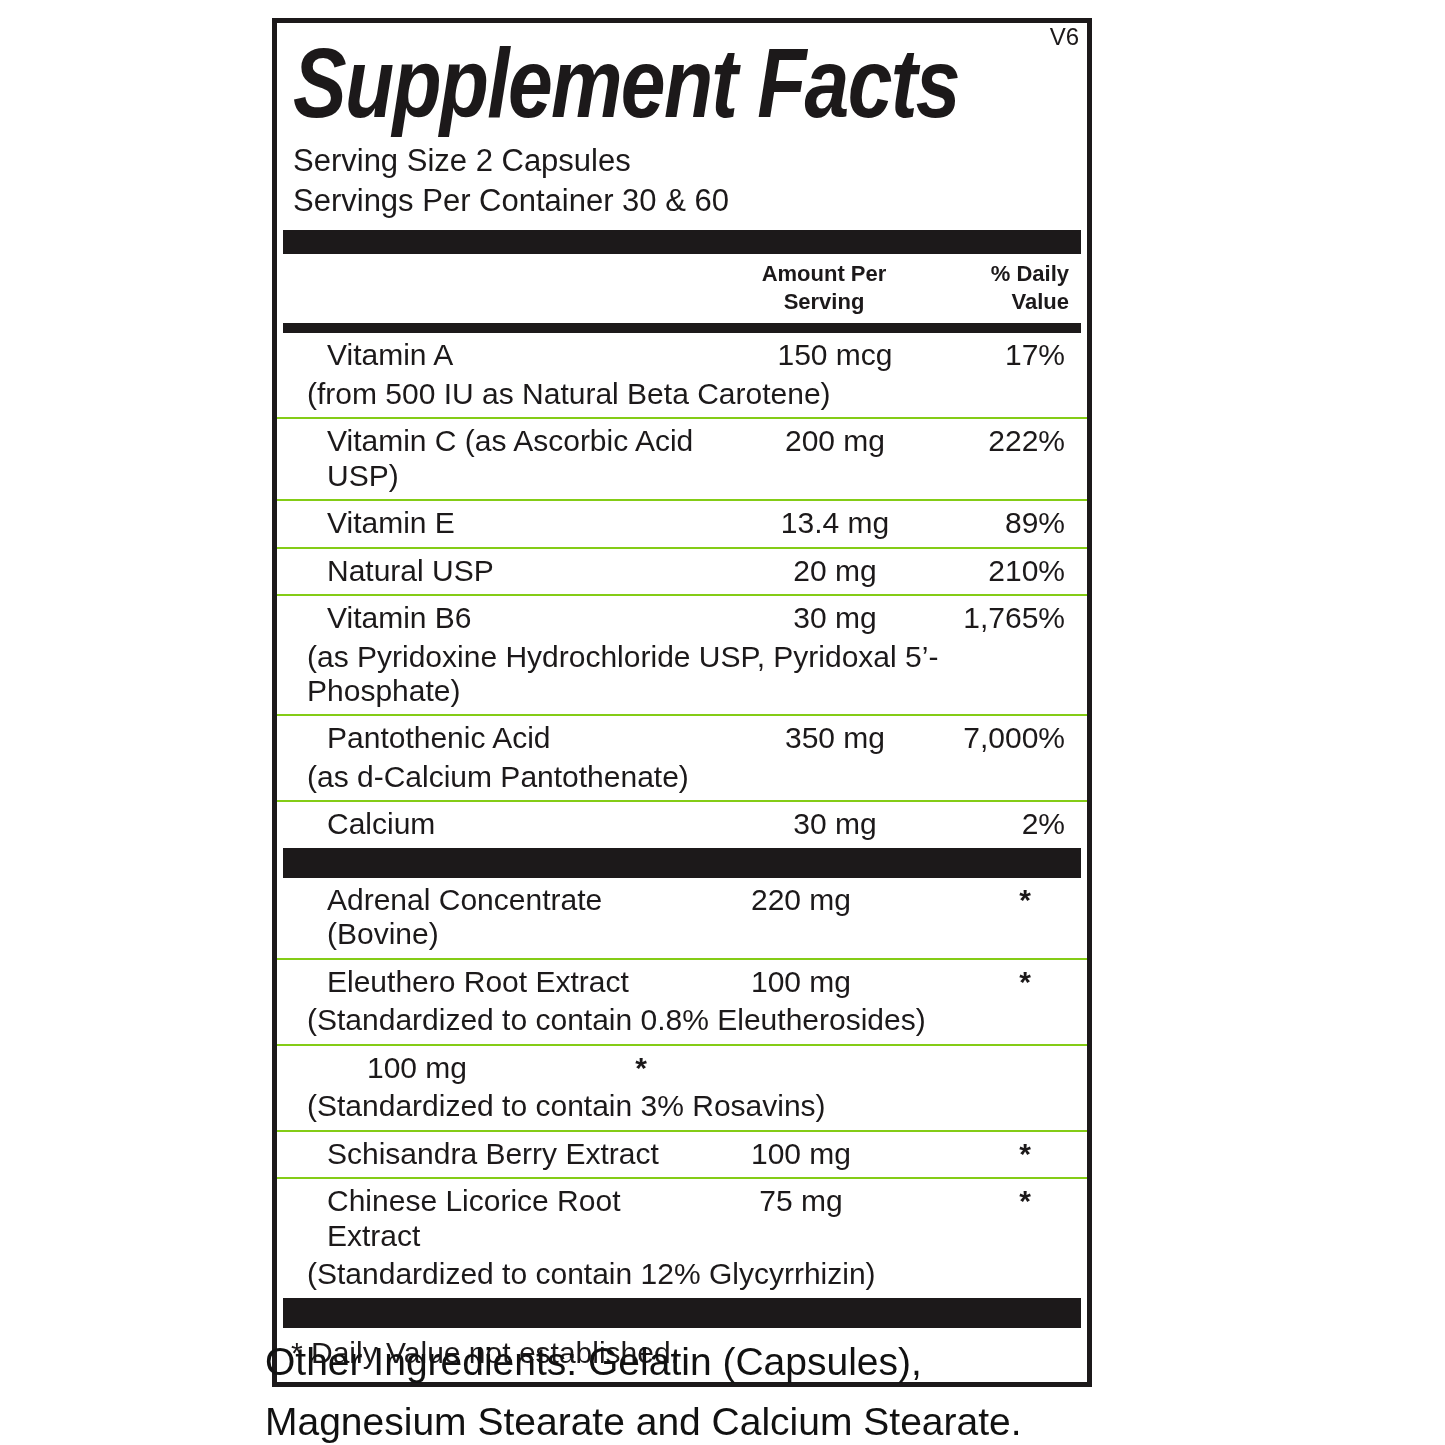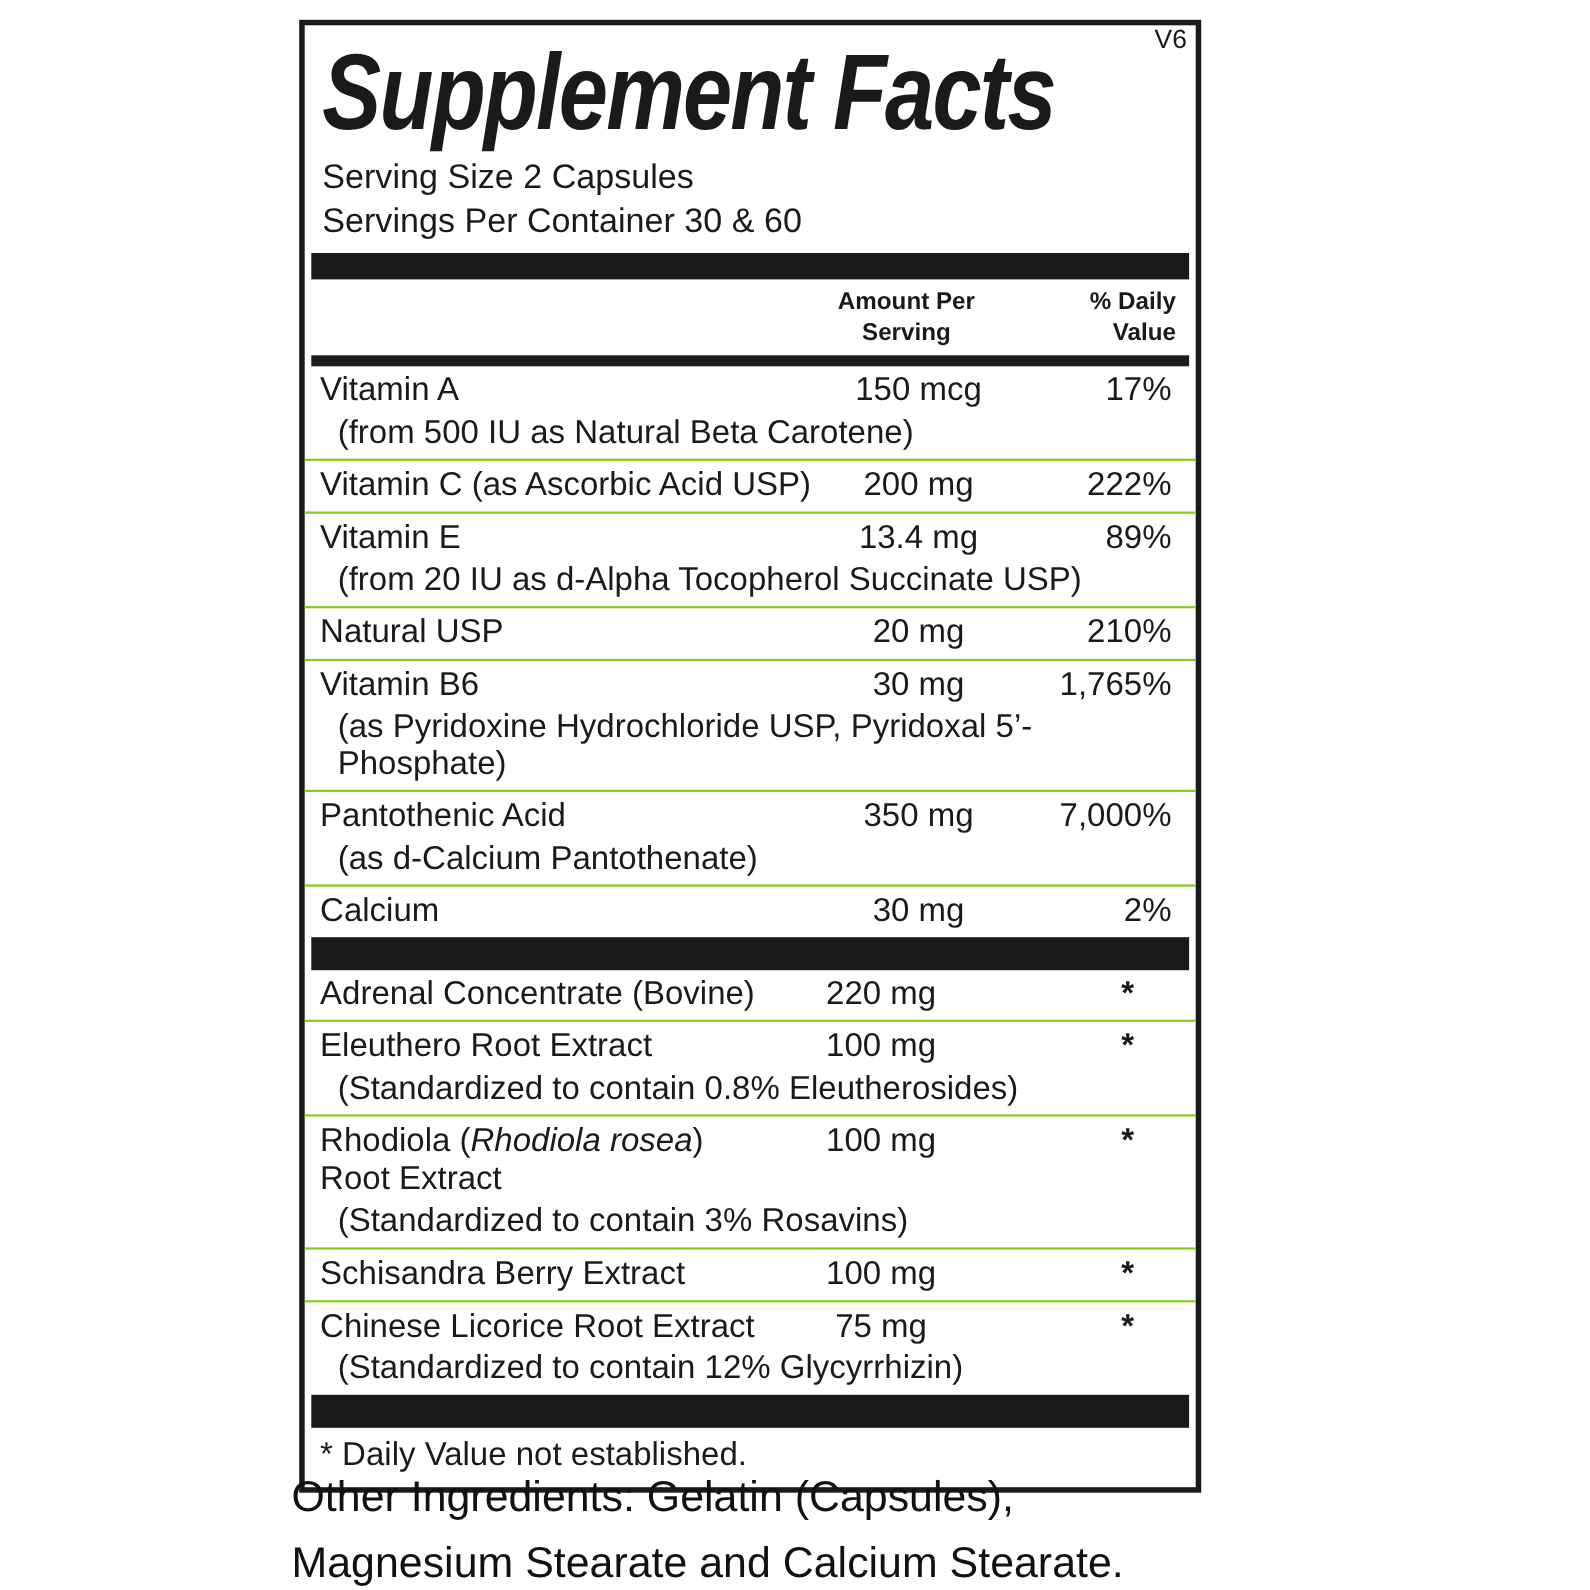--- a/index.html
+++ b/index.html
@@ -36,21 +36,21 @@
   .col-header{
     display:flex;align-items:flex-end;
     padding:6px 14px 8px 14px;font-size:22px;font-weight:bold;line-height:1.25;
   }
   .col-spacer{flex:1;}
   .col-amount{width:190px;text-align:center;white-space:pre-line;}
   .col-dv{width:150px;text-align:right;padding-right:4px;white-space:pre-line;}
 
   .section .frow{border-top:2px solid #84cc16;}
   .section .frow:first-child{border-top:none;}
-  .frow-main{display:flex;padding:5px 14px 6px 14px;font-size:30px;line-height:1.15;}
+  .frow-main{display:flex;padding:5px 14px 6px 14px;font-size:30px;line-height:1.15;margin-left:36px;}
   .fname{flex:1;padding-right:4px;}
   .famt{width:180px;text-align:center;white-space:nowrap;}
   .fdv{width:140px;text-align:right;padding-right:8px;white-space:nowrap;}
   .fdv.star{padding-right:42px;font-weight:bold;}
   .fsub{padding:0 14px 7px 30px;font-size:30px;line-height:1.12;margin-top:-2px;}
 
   .footnote{padding:8px 14px 12px 14px;font-size:30px;}
 
   .other-ingredients{
     position:absolute;left:265px;top:1332px;width:900px;
@@ -100,21 +100,20 @@
               <span class="famt">200 mg</span>
               <span class="fdv">222%</span>
             </div>
           </div>
           <div class="frow">
             <div class="frow-main">
               <span class="fname">Vitamin E</span>
               <span class="famt">13.4 mg</span>
               <span class="fdv">89%</span>
             </div>
-            <div class="fsub">(from 20 IU as d-Alpha Tocopherol Succinate USP)</div>
           </div>
           <div class="frow">
             <div class="frow-main">
               <span class="fname">Natural USP</span>
               <span class="famt">20 mg</span>
               <span class="fdv">210%</span>
             </div>
           </div>
           <div class="frow">
             <div class="frow-main">
@@ -152,21 +151,20 @@
           <div class="frow">
             <div class="frow-main">
               <span class="fname">Eleuthero Root Extract</span>
               <span class="famt">100 mg</span>
               <span class="fdv star">*</span>
             </div>
             <div class="fsub">(Standardized to contain 0.8% Eleutherosides)</div>
           </div>
           <div class="frow">
             <div class="frow-main">
-              <span class="fname">Rhodiola (<i>Rhodiola rosea</i>) Root Extract</span>
               <span class="famt">100 mg</span>
               <span class="fdv star">*</span>
             </div>
             <div class="fsub">(Standardized to contain 3% Rosavins)</div>
           </div>
           <div class="frow">
             <div class="frow-main">
               <span class="fname">Schisandra Berry Extract</span>
               <span class="famt">100 mg</span>
               <span class="fdv star">*</span>

